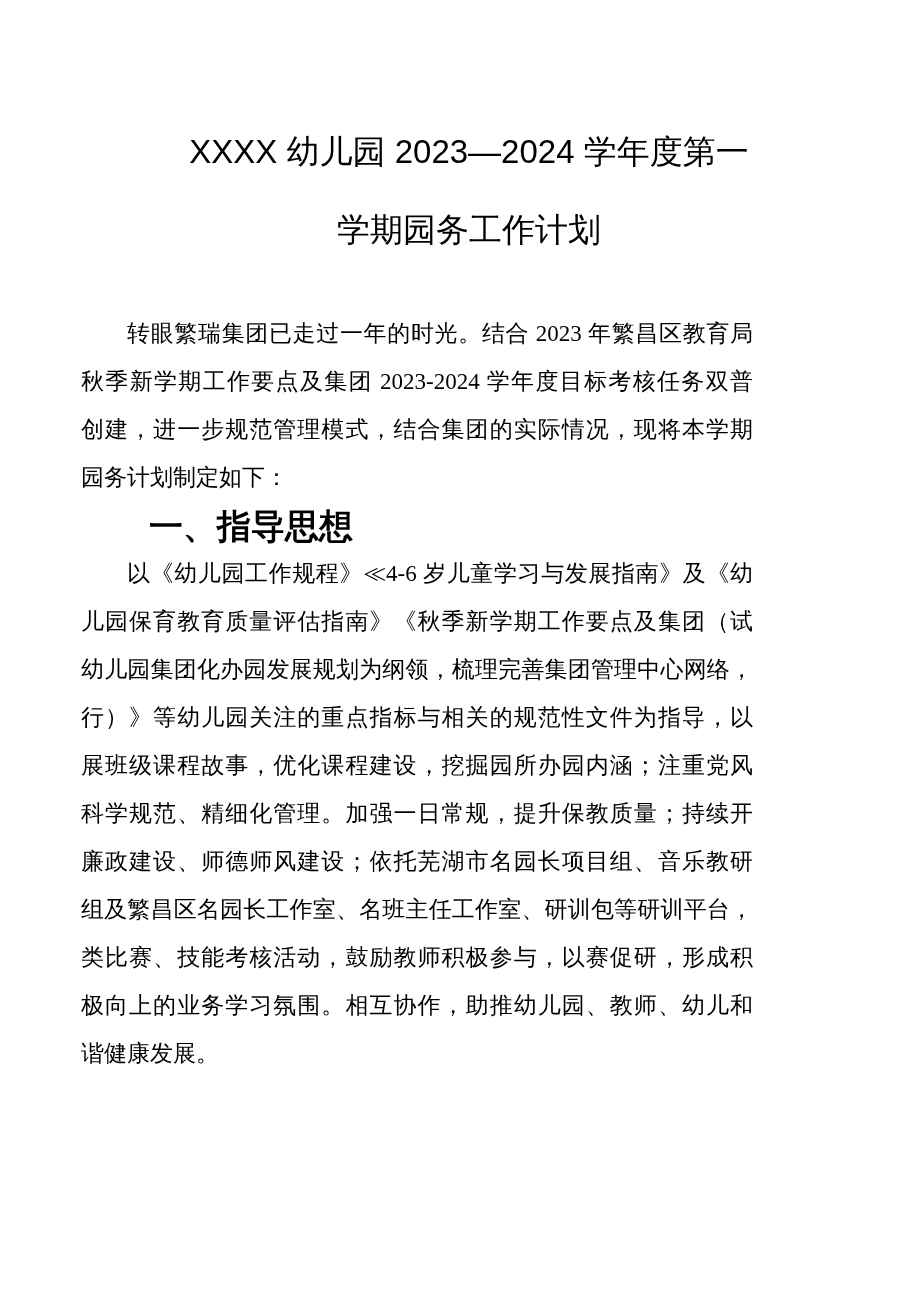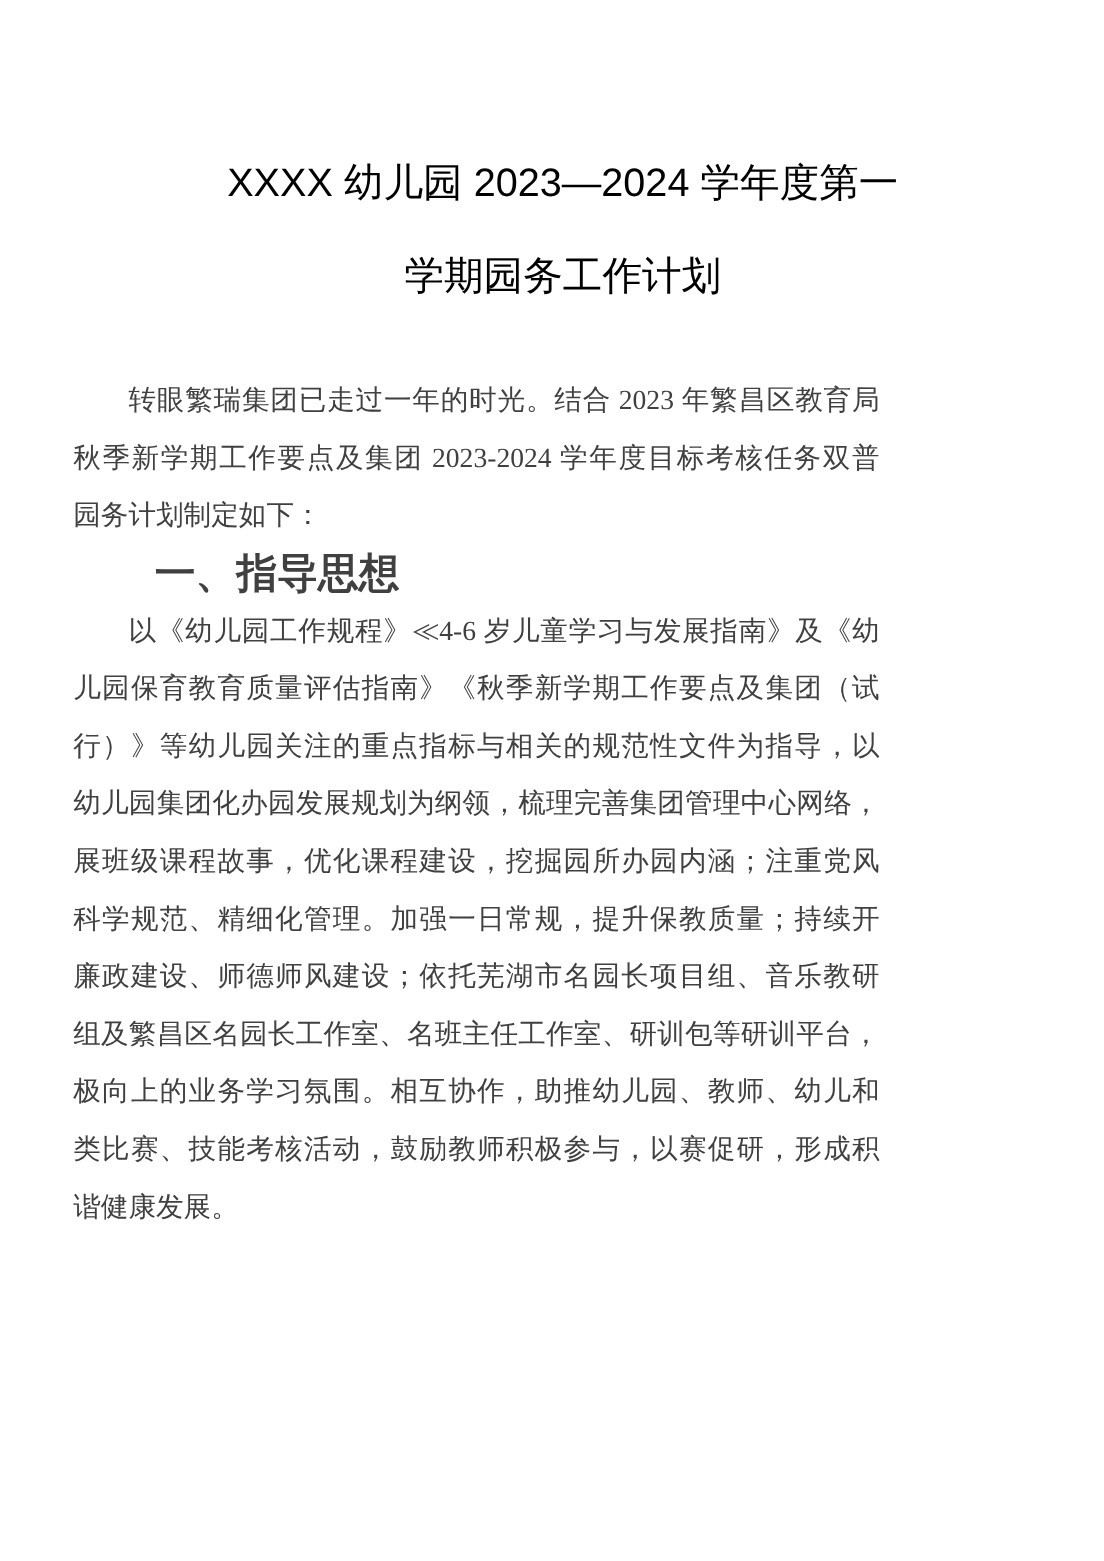--- a/index.html
+++ b/index.html
@@ -22,25 +22,25 @@
     width: 672px;
     text-align: center;
     font-family: "Liberation Sans", "DejaVu Sans", sans-serif;
     font-size: 33px;
     font-weight: 500;
     line-height: 78px;
     color: #000000;
   }
   .content {
     margin-top: 41px;
-    margin-left: 61px;
+    margin-left: 81px;
     width: 672px;
     font-size: 23px;
     line-height: 48px;
-    color: #404040;
+    color: #000000;
   }
   .line {
     text-align: justify;
     text-align-last: justify;
     white-space: nowrap;
   }
   .line.end {
     text-align-last: left;
     white-space: normal;
   }
@@ -64,34 +64,35 @@
   <div class="title-block">
     <div class="title-line">XXXX 幼儿园 2023—2024 学年度第一</div>
     <div class="title-line">学期园务工作计划</div>
   </div>
 
   <div class="content">
 
     <div>
       <div class="line indent">转眼繁瑞集团已走过一年的时光。结合 2023 年繁昌区教育局</div>
       <div class="line">秋季新学期工作要点及集团 2023-2024 学年度目标考核任务双普</div>
+      <div class="line">创建，进一步规范管理模式，结合集团的实际情况，现将本学期</div>
       <div class="line end">园务计划制定如下：</div>
     </div>
 
     <div class="heading">一、指导思想</div>
 
     <div>
       <div class="line indent">以《幼儿园工作规程》≪4-6 岁儿童学习与发展指南》及《幼</div>
       <div class="line">儿园保育教育质量评估指南》《秋季新学期工作要点及集团（试</div>
+      <div class="line">幼儿园集团化办园发展规划为纲领，梳理完善集团管理中心网络，</div>
       <div class="line">行）》等幼儿园关注的重点指标与相关的规范性文件为指导，以</div>
-      <div class="line">幼儿园集团化办园发展规划为纲领，梳理完善集团管理中心网络，</div>
       <div class="line">展班级课程故事，优化课程建设，挖掘园所办园内涵；注重党风</div>
       <div class="line">科学规范、精细化管理。加强一日常规，提升保教质量；持续开</div>
       <div class="line">廉政建设、师德师风建设；依托芜湖市名园长项目组、音乐教研</div>
       <div class="line">组及繁昌区名园长工作室、名班主任工作室、研训包等研训平台，</div>
+      <div class="line">类比赛、技能考核活动，鼓励教师积极参与，以赛促研，形成积</div>
       <div class="line">极向上的业务学习氛围。相互协作，助推幼儿园、教师、幼儿和</div>
-      <div class="line">类比赛、技能考核活动，鼓励教师积极参与，以赛促研，形成积</div>
       <div class="line end">谐健康发展。</div>
     </div>
 
   </div>
 
 </div>
 
 </body></html>

